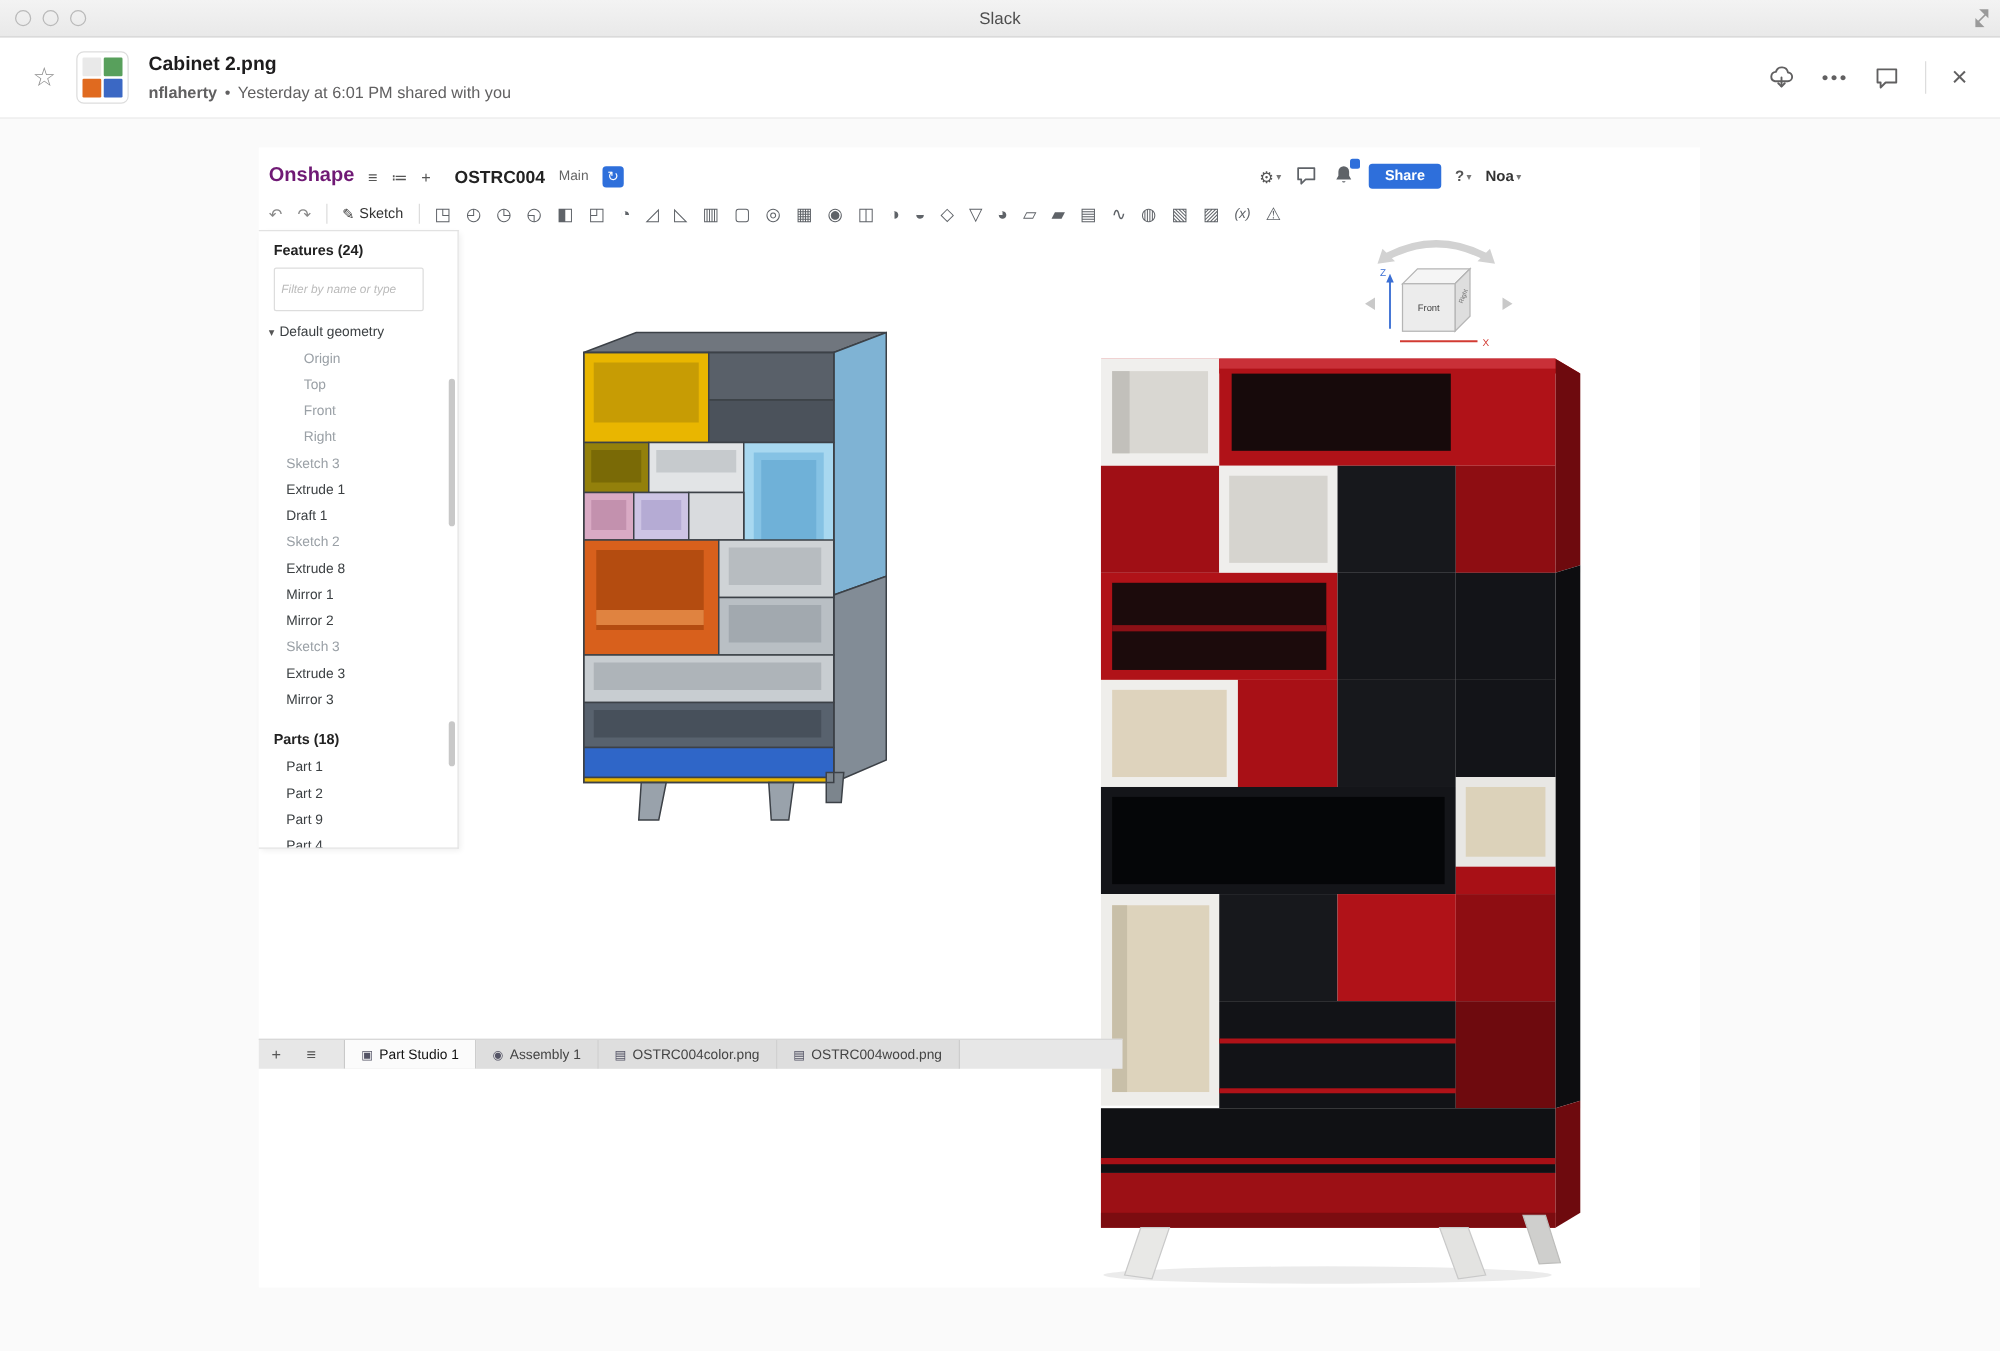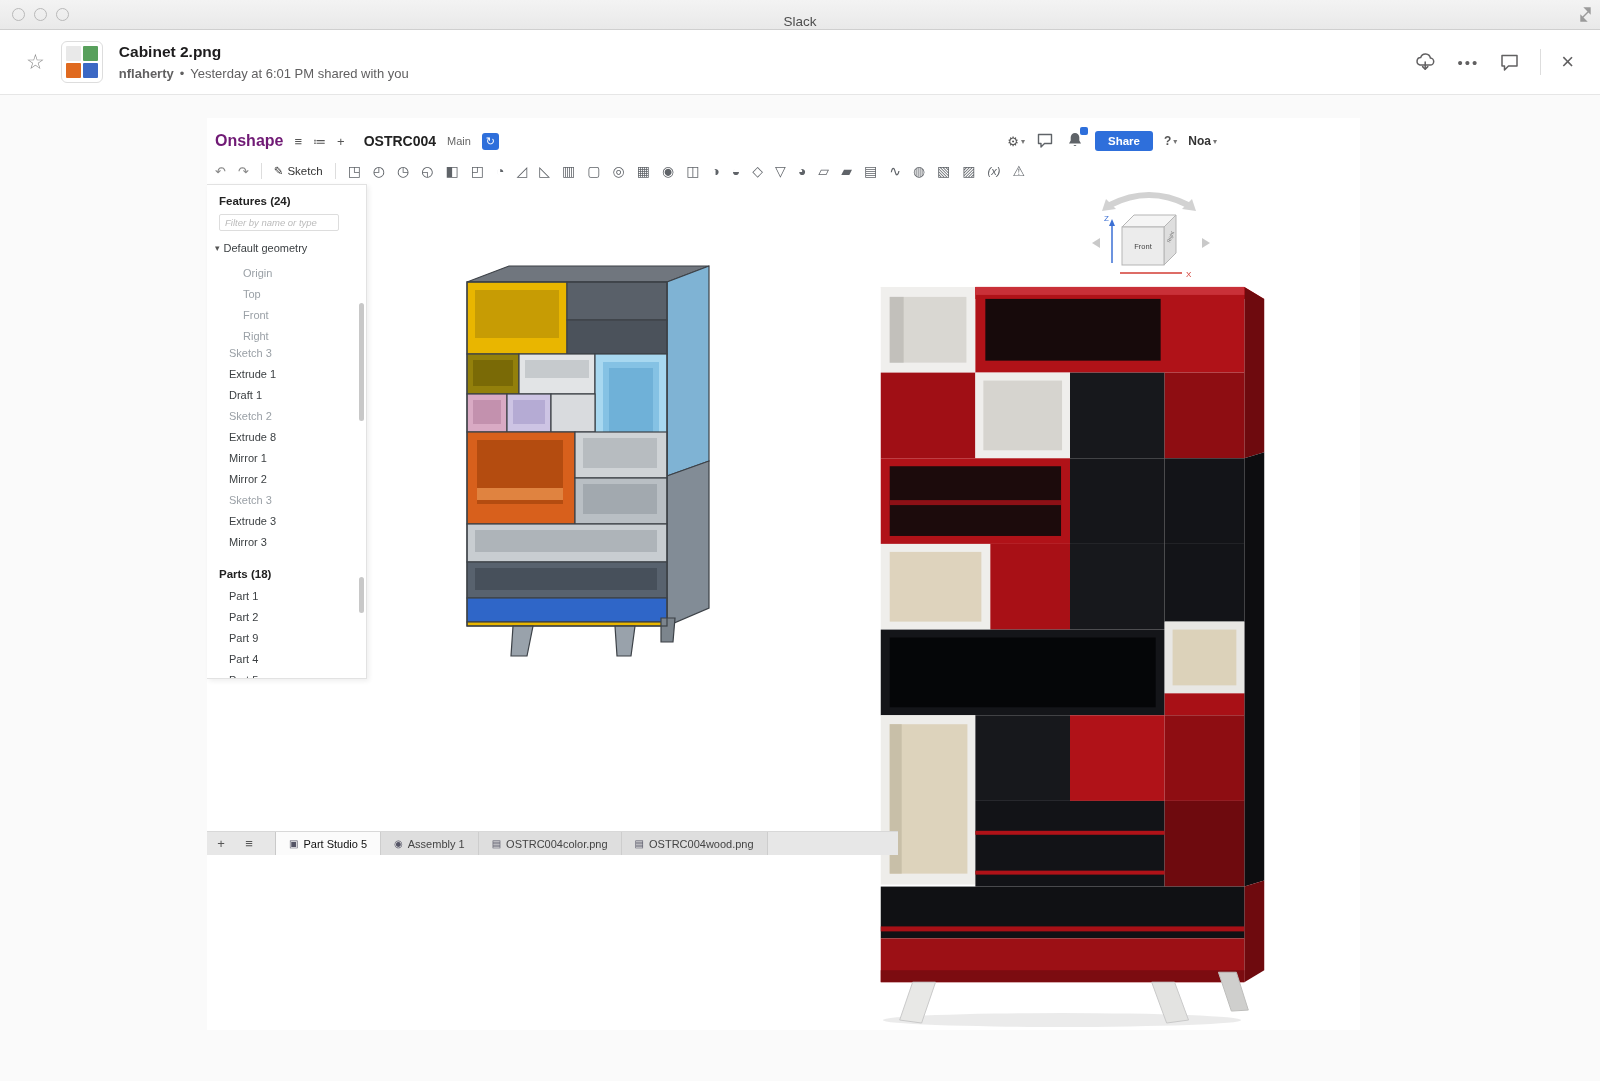--- a/index.html
+++ b/index.html
@@ -1,20 +1,20 @@
 <!DOCTYPE html>
 <html><head>
 <meta charset="utf-8">
 <style>
   * { margin:0; padding:0; box-sizing:border-box; }
   html,body { width:1600px; height:1081px; font-family:"Liberation Sans", sans-serif; background:#fff; }
   .window { position:relative; width:1600px; height:1081px; background:#fff; overflow:hidden; }
 
   
-  .titlebar { height:30px; background:linear-gradient(#f3f3f3,#e9e9e9); border-bottom:1px solid #cfcfcf; position:relative; display:flex; align-items:flex-end; }
+  .titlebar { height:30px; background:linear-gradient(#f3f3f3,#e9e9e9); border-bottom:1px solid #cfcfcf; position:relative; display:flex; align-items:center; }
   .lights { position:absolute; left:12px; top:8px; display:flex; gap:9px; }
   .light { width:13px; height:13px; border-radius:50%; border:1.5px solid #b9b9b9; background:transparent; }
   .tb-title { flex:1; text-align:center; font-size:13.5px; color:#4d4d4d; }
   .resize-corner { position:absolute; right:7px; top:7px; }
 
   
   .file-header { height:65px; background:#fff; border-bottom:1px solid #e6e6e6; display:flex; align-items:center; padding:0 26px; gap:16px; }
   .star { font-size:21px; color:#8d8d8d; }
   .thumb { width:42px; height:42px; border:1px solid #ddd; border-radius:6px; background:#fff; padding:4px; display:grid; grid-template-columns:1fr 1fr; grid-template-rows:1fr 1fr; gap:2px; overflow:hidden; }
   .thumb i { border-radius:1px; }
@@ -51,25 +51,25 @@
   
   .os-toolbar { position:absolute; left:8px; top:40px; height:26px; display:flex; align-items:center; gap:12px; color:#5f6368; }
   .ticon { font-size:14px; line-height:1; }
   .arrow { font-size:13px; color:#888; }
   .sketch-btn { display:flex; gap:4px; align-items:center; font-size:11.5px; color:#333; }
   .tdivider { width:1px; height:16px; background:#ddd; }
 
   
   .features-panel { position:absolute; left:0; top:66px; width:160px; height:495px; background:#fff; border:1px solid #e2e2e2; border-left:none; box-shadow:2px 2px 5px rgba(0,0,0,0.07); overflow:hidden; font-size:11px; color:#3c4043; }
   .fp-header { font-weight:bold; font-size:11.5px; color:#222; padding:10px 0 5px 12px; }
-  .fp-filter { display:block; margin:2px 10px 6px 12px; width:120px; height:17px; border:1px solid #ddd; border-radius:2px; padding:4px 5px; font-size:9.5px; font-family:"Liberation Sans",sans-serif; }
+  .fp-filter { display:block; margin:2px 10px 6px 12px; width:120px; height:35px; border:1px solid #ddd; border-radius:2px; padding:4px 5px; font-size:9.5px; font-family:"Liberation Sans",sans-serif; }
   .fp-filter::placeholder { color:#bbb; font-style:italic; }
   .trow { height:21px; display:flex; align-items:center; padding-left:22px; }
   .trow.group { padding-left:8px; gap:4px; }
-  .indent2 { padding-left:36px;align-items:flex-end; }
+  .indent2 { padding-left:36px; }
   .muted { color:#9aa0a6; }
   .chev { font-size:9px; color:#555; }
   .thumbbar { position:absolute; right:2px; width:5px; border-radius:3px; background:#c8c8c8; }
 
   
   .tabbar { position:absolute; left:0; top:713px; width:691px; height:24px; background:#e7e7e7; border-top:1px solid #d8d8d8; display:flex; align-items:stretch; overflow:hidden; }
   .tabctl { width:28px; display:flex; align-items:center; justify-content:center; color:#555; font-size:13px; }
   .tabs { display:flex; margin-left:12px; }
   .tab { display:flex; align-items:center; gap:5px; padding:0 13px; font-size:11px; color:#444; background:#dedede; border-right:1px solid #cdcdcd; white-space:nowrap; }
   .tab .tabicon { font-size:10px; color:#556; }
@@ -398,21 +398,21 @@
         <polygon points="285,712 308,712 322,750 300,753" fill="#e3e3e1" stroke="#c9c9c9"></polygon>
         <polygon points="352,702 370,702 382,740 365,741" fill="#cfcfcd" stroke="#bdbdbb"></polygon>
       </svg>
 
       <div class="tabbar">
         <span class="tabctl">+</span>
         <span class="tabctl">≡</span>
         <div class="tabs">
           <span class="tab active">
             <span class="tabicon">▣</span>
-            <span>Part Studio 5</span>
+            <span>Part Studio 1</span>
           </span>
           <span class="tab">
             <span class="tabicon">◉</span>
             <span>Assembly 1</span>
           </span>
           <span class="tab">
             <span class="tabicon">▤</span>
             <span>OSTRC004color.png</span>
           </span>
           <span class="tab">

